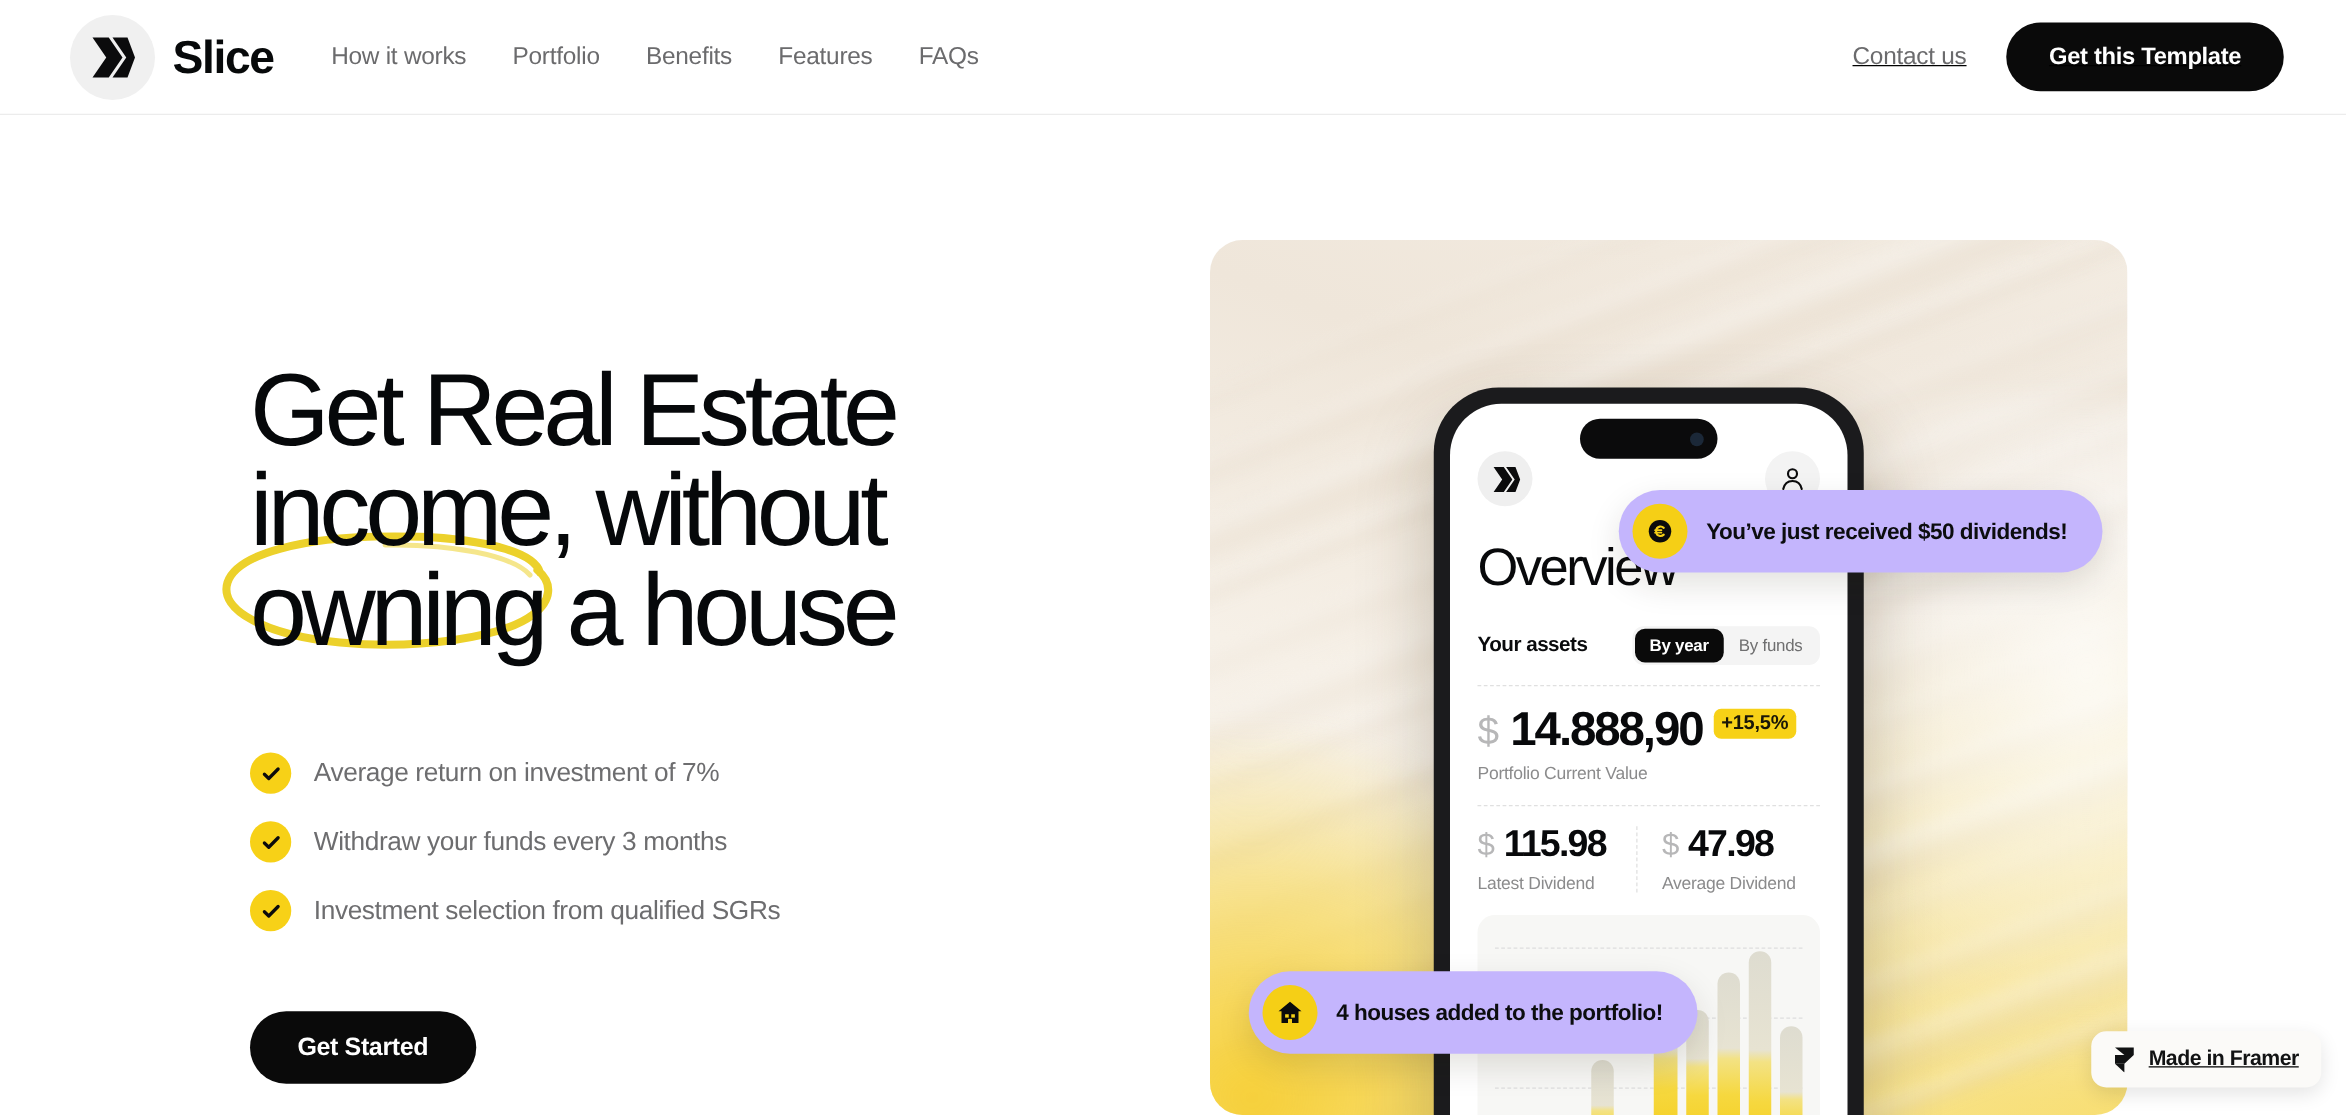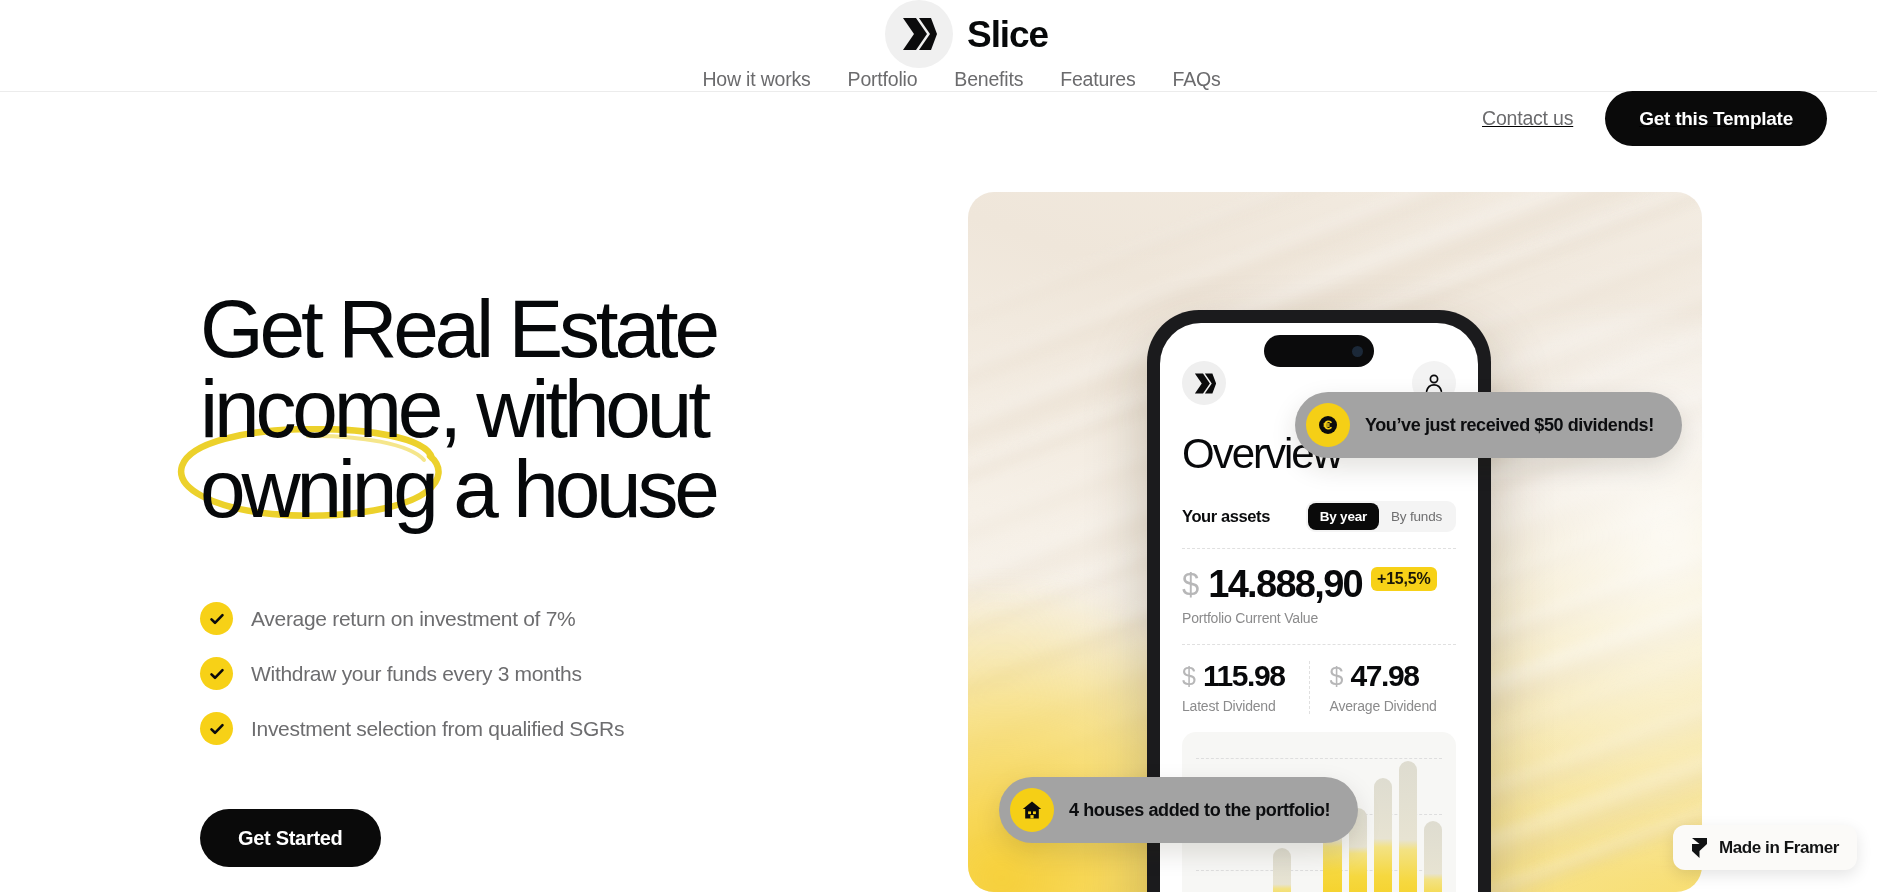--- a/index.html
+++ b/index.html
@@ -15,21 +15,20 @@
   #page { position: relative; width: 1877px; height: 892px; background: #fff; }
 
   
   .navbar {
     position: absolute; top: 0; left: 0;
     width: 1877px; height: 92px;
     display: flex; align-items: center;
     border-bottom: 1px solid #ececec;
     background: #fff;
     z-index: 40;
-    flex-direction: column;
   }
   .brand { display: flex; align-items: center; gap: 14px; margin-left: 56px; }
   .brand-mark {
     width: 68px; height: 68px; border-radius: 50%;
     background: #f0f0f0;
     display: flex; align-items: center; justify-content: center;
     position: relative;
   }
   .brand-mark svg { width: 40px; height: 40px; display:block; margin-left:2px;}
   .brand-name {
@@ -199,44 +198,44 @@
           display: flex; align-items: flex-end; gap: 7px; }
   .bar-wrap { flex: 1; height: 100%; display: flex; align-items: flex-end; }
   .bar {
     width: 100%; border-radius: 10px 10px 0 0;
     background: linear-gradient(180deg, #dedcd0 0%, #e6e2cf 34%, #f4e37a 56%, #f6d83f 82%, #f5cc18 100%);
   }
 
   
   .toast {
     position: absolute; display: flex; align-items: center; gap: 15px;
-    background: #a3a3a3; border-radius: 40px;
+    background: #c4b5fd; border-radius: 40px;
     padding: 11px 28px 11px 11px;
     box-shadow: 0 10px 26px rgba(40,30,10,0.13);
     z-index: 30;
     text-align: right;
   }
   .toast-icon {
     width: 44px; height: 44px; border-radius: 50%; background: #f5cf16;
     display: flex; align-items: center; justify-content: center; flex: 0 0 44px;
   }
   .toast-icon svg { width: 24px; height: 24px; display: block; }
   .toast-text { font-size: 18px; font-weight: 600; color: #0c0d0f; letter-spacing: -0.4px; white-space: nowrap; }
 
   #toast-dividends { left: 1295px; top: 392px; }
   #toast-houses { left: 999px; top: 777px; }
 
   
   .framer-badge {
     position: absolute; right: 20px; bottom: 22px;
-    display: flex; align-items: flex-end; gap: 11px;
+    display: flex; align-items: flex-start; gap: 11px;
     background: #fbfaf8; border-radius: 12px;
     padding: 12px 18px;
     box-shadow: 0 5px 16px rgba(0,0,0,0.11);
-    z-index: 50; cursor: pointer;
+    z-index: 50; cursor: pointer; text-decoration: underline;
   }
   .framer-badge svg { width: 17px; height: 21px; display: block; }
   .framer-badge .fb-text { font-size: 17px; font-weight: 700; color: #121314; letter-spacing: -0.4px; }
 </style>
 </head>
 <body>
 
 <div id="page">
 
   <div class="navbar">

